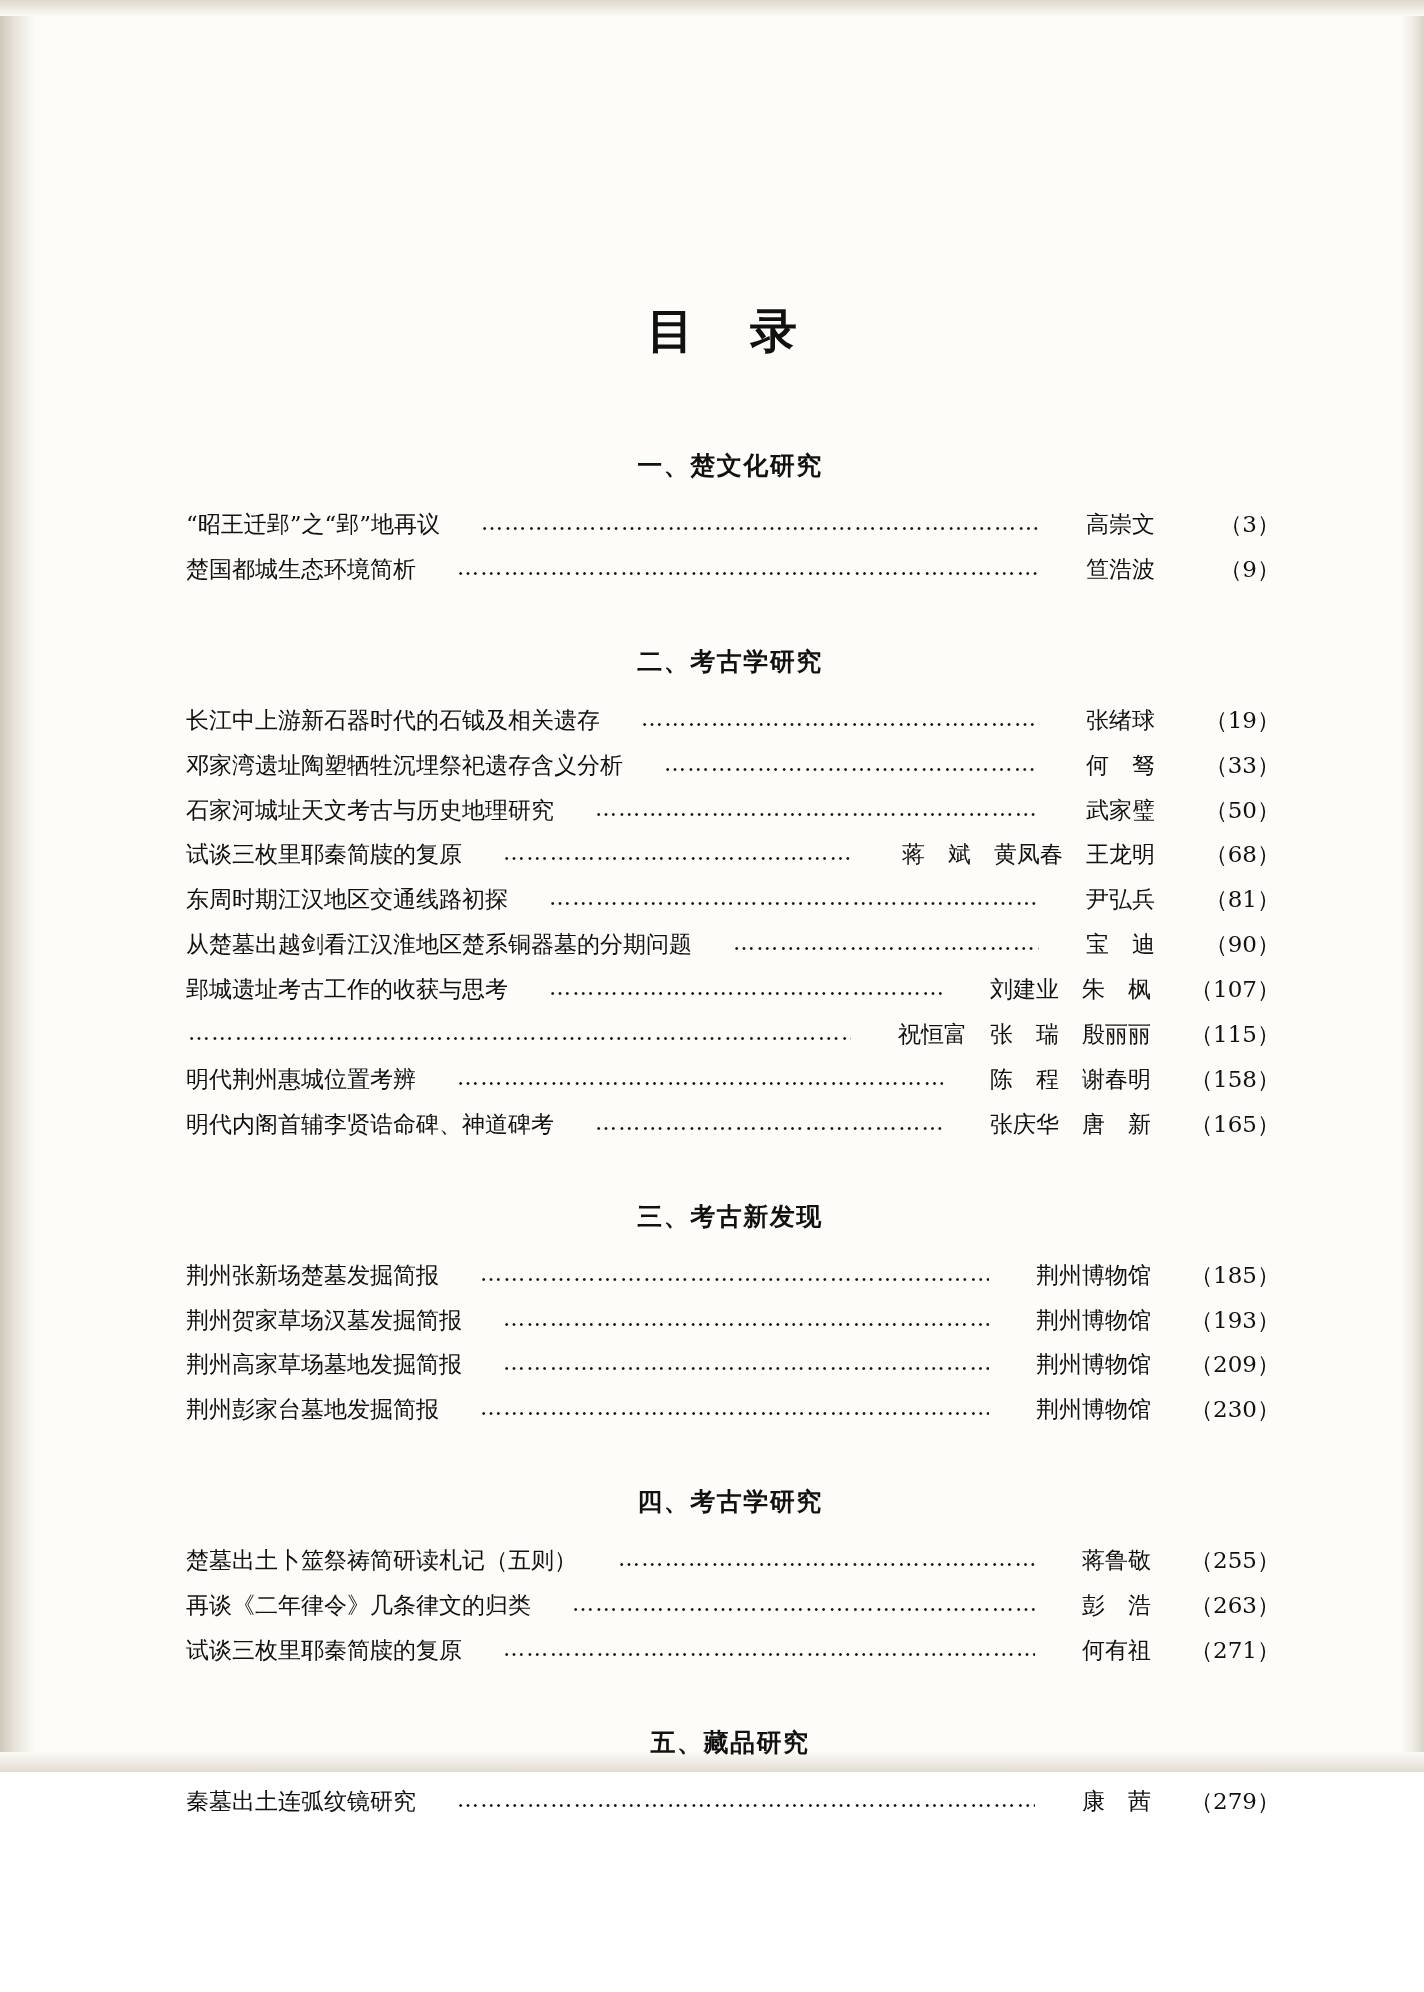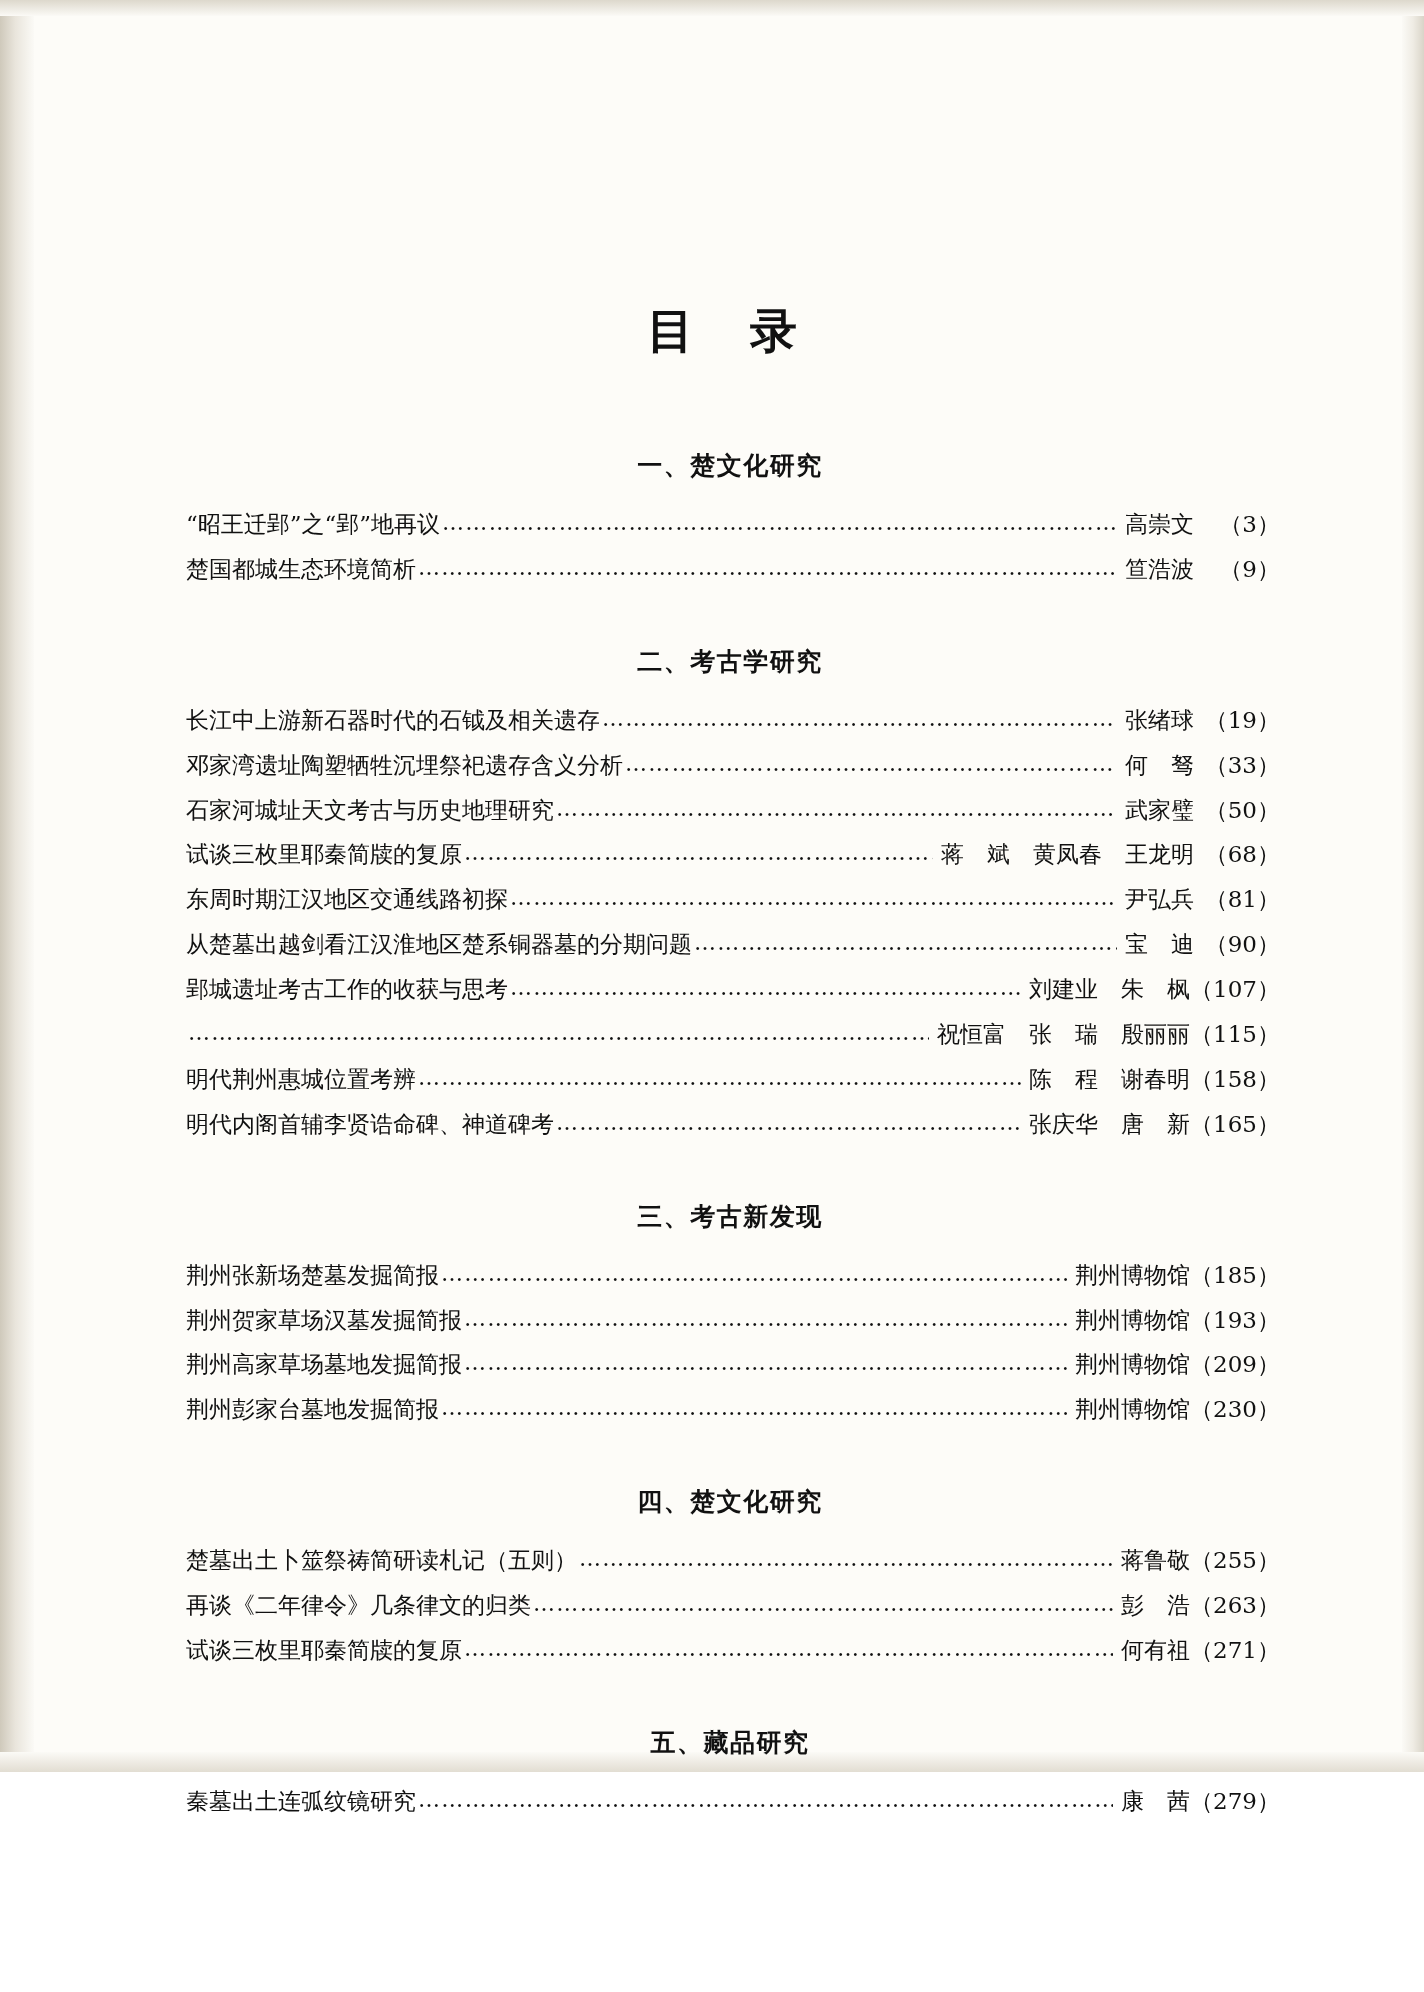--- a/index.html
+++ b/index.html
@@ -99,21 +99,21 @@
     text-align: center;
     padding-left: 6px;
   }
   .entry .page-no {
     flex: 0 0 auto;
     text-align: right;
     min-width: 86px;
   }
 
   .list-block { margin-bottom: 4px; }
-  .indent { padding-left: 6px; }
+  .indent { padding-left: 6px; gap: 39px; }
 </style>
 </head>
 <body>
 
 <div class="page">
   <div class="edge-left"></div>
   <div class="edge-right"></div>
   <div class="edge-top"></div>
   <div class="edge-bottom"></div>
 
@@ -218,21 +218,21 @@
             <span class="authors">荆州博物馆</span>
             <span class="page-no">（209）</span>
           </div>
           <div class="entry indent">
             <span class="title">荆州彭家台墓地发掘简报</span>
             <span class="leader">………………………………………………………………………………………………………………………………………………</span>
             <span class="authors">荆州博物馆</span>
             <span class="page-no">（230）</span>
           </div>
         </div>
-        <div class="section-head">四、楚文化研究</div>
+        <div class="section-head">四、考古学研究</div>
         <div class="list-block">
           <div class="entry indent">
             <span class="title">楚墓出土卜筮祭祷简研读札记（五则）</span>
             <span class="leader">………………………………………………………………………………………………………………………………………………</span>
             <span class="authors">蒋鲁敬</span>
             <span class="page-no">（255）</span>
           </div>
           <div class="entry indent">
             <span class="title">再谈《二年律令》几条律文的归类</span>
             <span class="leader">………………………………………………………………………………………………………………………………………………</span>

